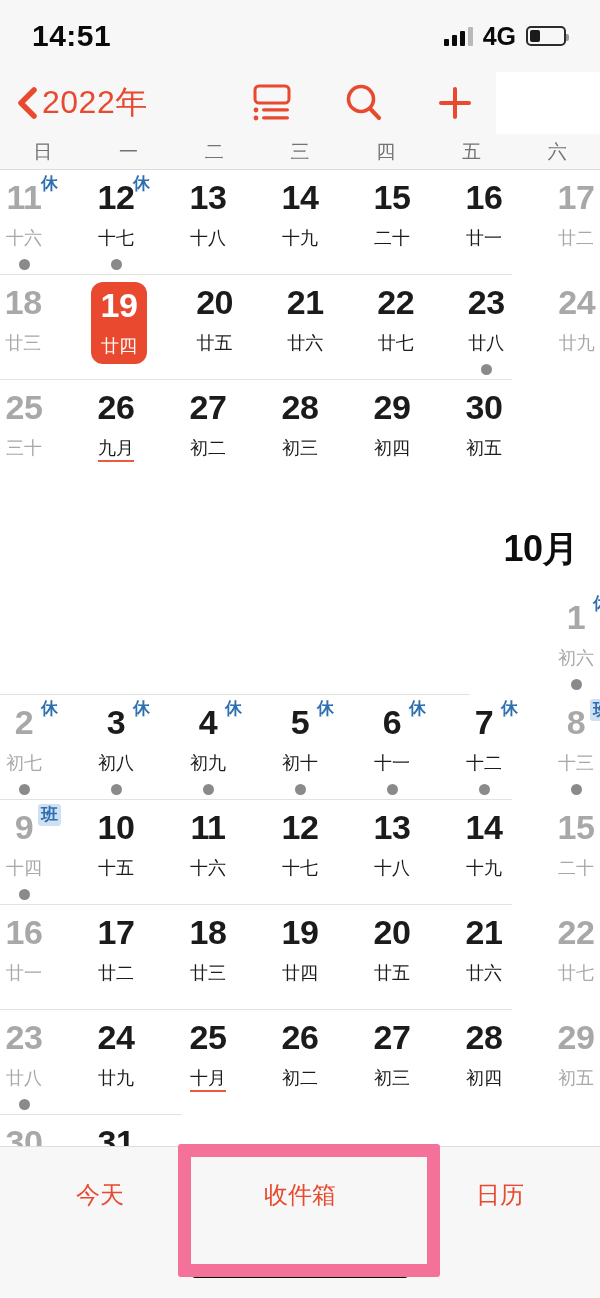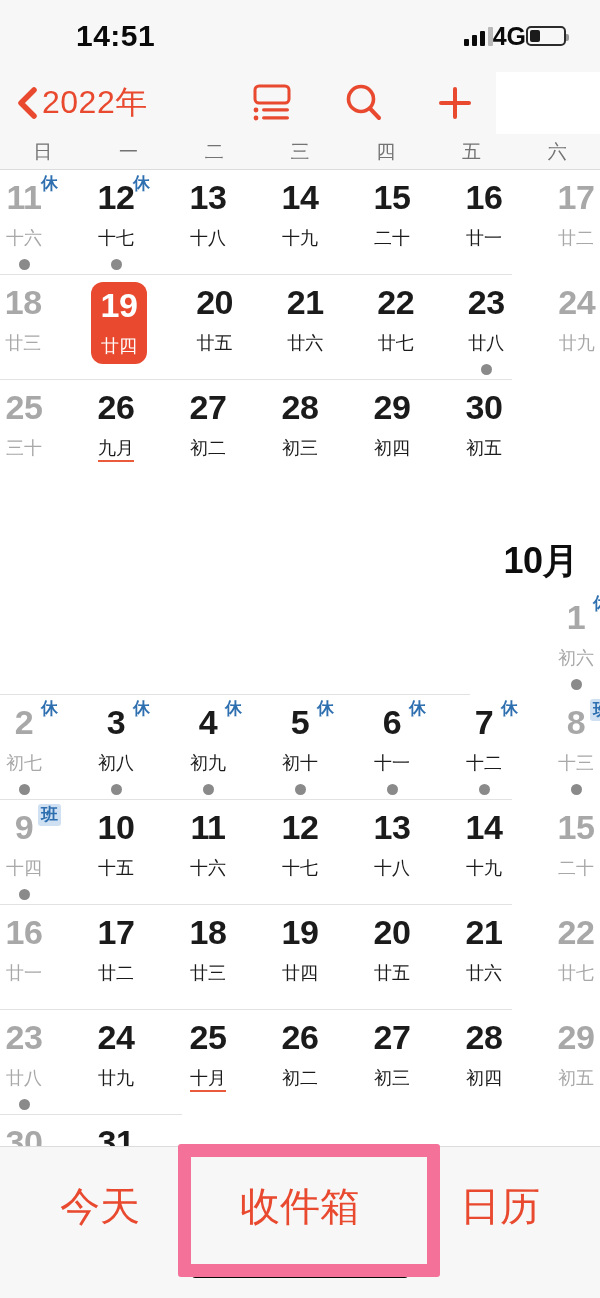--- a/index.html
+++ b/index.html
@@ -14,28 +14,28 @@
     width: 600px; height: 1298px;
     background: #ffffff;
   }
 
   
   .statusbar {
     position: absolute; top: 0; left: 0;
     width: 600px; height: 72px;
     background: #f7f7f7;
     display: flex; align-items: center;
-    padding: 0 34px 0 76px;
+    padding: 0 34px 0 32px;
   }
   .status-time {
     font-size: 30px; font-weight: bold; color: #0a0a0a;
     letter-spacing: 0.5px;
   }
   .status-right {
-    margin-left: auto; display: flex; align-items: center;  justify-content: flex-end;
+    margin-left: auto; display: flex; align-items: center; gap: 10px; justify-content: flex-end;
   }
   .sig-bars { display: flex; align-items: flex-end; gap: 3px; height: 20px; }
   .sig-bars i { display: block; width: 5px; background: #0a0a0a; border-radius: 1px; }
   .sig-bars i:nth-child(1) { height: 7px; }
   .sig-bars i:nth-child(2) { height: 11px; }
   .sig-bars i:nth-child(3) { height: 15px; }
   .sig-bars i:nth-child(4) { height: 19px; background: #b9b9b9; }
   .status-net { font-size: 25px; font-weight: bold; color: #0a0a0a; }
   .batt {
     position: relative; width: 40px; height: 20px;
@@ -121,37 +121,37 @@
   }
   .dot {
     width: 11px; height: 11px; border-radius: 50%;
     background: #8a8a8a; margin-top: 9px;
   }
   .empty-cell { }
 
   
   .month-band { position: relative; height: 105px; }
   .month-title {
-    position: absolute; right: 22px; bottom: 4px;
+    position: absolute; right: 22px; bottom: 16px;
     font-size: 36px; font-weight: bold; color: #0d0d0d;
     letter-spacing: -0.5px;
     text-align: right;
   }
 
   
   .tabbar {
     position: absolute; bottom: 0; left: 0;
     width: 600px; height: 152px;
     background: #f7f7f7;
     border-top: 1px solid #dcdcdc;
     display: flex; align-items: flex-start;
   }
   .tab {
     flex: 1; text-align: center; padding-top: 32px;
-    font-size: 40px; color: #e8492f; cursor: pointer;
+    font-size: 24px; color: #e8492f; cursor: pointer;
   }
   .home-indicator {
     position: absolute; bottom: 20px; left: 50%;
     transform: translateX(-50%);
     width: 218px; height: 9px; border-radius: 5px; background: #0a0a0a;
   }
 
   
   .anno-box {
     position: absolute;

